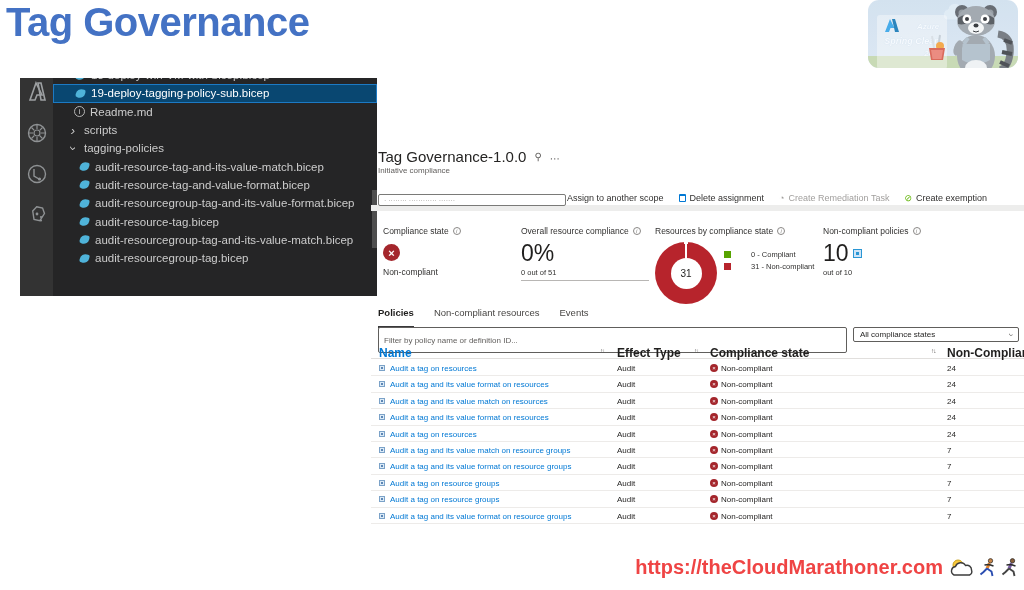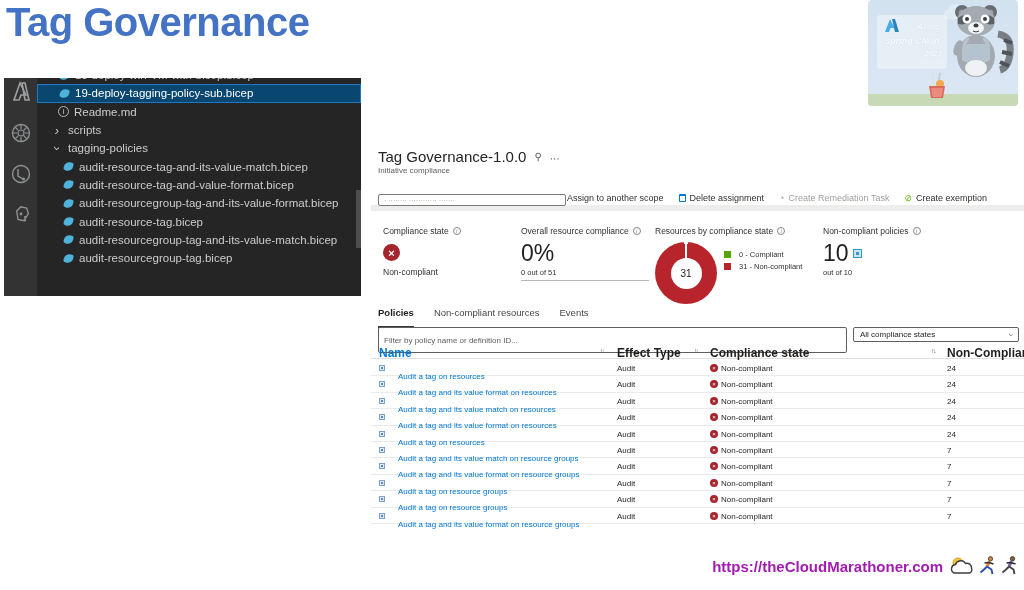--- a/index.html
+++ b/index.html
@@ -3,35 +3,35 @@
 <meta charset="utf-8">
 <style>
   * { margin:0; padding:0; box-sizing:border-box; }
   html,body { width:1024px; height:590px; }
   body { font-family:"Liberation Sans", sans-serif; background:#ffffff; position:relative; overflow:hidden; }
 
   
   .slide-title { position:absolute; left:6px; top:0px; font-size:40px; font-weight:bold; color:#4472c4; letter-spacing:-0.5px; }
 
   
-  .badge { position:absolute; left:868px; top:0; width:150px; height:106px; background:linear-gradient(#cfdfee,#d8e6f3); border-radius:4px; overflow:hidden; opacity:.9;font-style:italic; }
+  .badge { position:absolute; left:868px; top:0; width:150px; height:68px; background:linear-gradient(#cfdfee,#d8e6f3); border-radius:11px; overflow:hidden; opacity:.9;font-style:italic; }
   .badge .ground { position:absolute; bottom:0; left:0; right:0; height:12px; background:#c3d6ad; }
   .badge .panel { position:absolute; left:9px; top:15px; width:70px; height:54px; background:rgba(255,255,255,.40); border-radius:3px; padding:3px 5px; }
   .badge .prow { display:flex; align-items:center; gap:3px; }
   .badge .ptxt { color:#f6fafe; font-weight:bold; text-shadow:0 0 1px #bcd2e6; }
   .t-azure { font-size:8px; margin-left:14px; }
   .t-spring { font-size:9px; display:block; text-align:center; margin-top:2px; }
   .t-year { font-size:8px; display:block; text-align:right; margin-top:3px; }
   .badge svg { display:block; }
   .badge .raccoon { position:absolute; right:2px; top:4px; }
   .badge .bucket { position:absolute; left:56px; bottom:4px; }
   .badge .cloud1 { position:absolute; right:40px; top:2px; opacity:.7; }
 
   
-  .vscode { position:absolute; left:4px; top:78px; width:357px; height:218px; background:#252526; display:flex; overflow:hidden; }
+  .vscode { position:absolute; left:20px; top:78px; width:357px; height:218px; background:#252526; display:flex; overflow:hidden; }
   .activitybar { width:33px; background:#333333; flex:none; display:flex; flex-direction:column; align-items:center; padding-top:2px; gap:17px; }
   .abar-ic { width:24px; height:24px; display:flex; align-items:center; justify-content:center; }
   .filelist { flex:1; margin-top:-5px; overflow:hidden; position:relative; }
   .frow { height:18.3px; display:flex; align-items:center; padding-left:20px; gap:5px; color:#cccccc; font-size:11.5px; white-space:nowrap; border:1px solid transparent; }
   .frow.folder { padding-left:13px; }
   .frow.indent { padding-left:24px; }
   .frow.cut { margin-top:-7px; }
   .frow.selected { background:#094771; border:1px solid #1c7ac4; color:#ffffff; }
   .fic { width:12px; height:12px; flex:none; display:inline-flex; align-items:center; justify-content:center; position:relative; }
   .fic.ic-bicep::before { content:""; width:9px; height:9px; background:#4fb3d9; border-radius:65% 20% 60% 25%; transform:rotate(14deg); }
@@ -71,21 +71,21 @@
   .xcircle { margin-top:8px; width:17px; height:17px; border-radius:50%; background:#a4262c; color:#fff; display:flex; align-items:center; justify-content:center; font-size:11px; font-weight:bold; }
   .xcircle::before { content:"×"; }
   .m-state { margin-top:6px; font-size:8.5px; }
   .m-big { margin-top:4px; font-size:23px; font-weight:300; color:#201f1e; display:flex; align-items:center; gap:4px; }
   .m-detail { font-size:7.5px; color:#323130; margin-top:1px; }
   .m-bar { width:128px; height:1px; background:#b8b6b4; margin-top:3px; }
   .donut-wrap { display:flex; margin-top:6px; gap:7px; }
   .donut { width:62px; height:62px; border-radius:50%; background:conic-gradient(#ffffff 0deg 3deg, #b7242c 3deg 357deg, #ffffff 357deg 360deg); display:flex; align-items:center; justify-content:center; }
   .donut-hole { width:31px; height:31px; border-radius:50%; background:#fff; display:flex; align-items:center; justify-content:center; font-size:10px; color:#201f1e; }
   .legend { margin-top:6px; }
-  .lg { display:flex; align-items:center; gap:8px; font-size:7.5px; height:12px; white-space:nowrap; }
+  .lg { display:flex; align-items:center; gap:20px; font-size:7.5px; height:12px; white-space:nowrap; }
   .sw { width:7px; height:7px; flex:none; display:inline-block; }
   .mini-ic { width:9px; height:9px; background:#cfe4f7; border:1px solid #2a96d4; display:inline-block; position:relative; }
   .mini-ic::before { content:""; position:absolute; left:2px; top:2px; right:2px; bottom:2px; background:#2a96d4; }
 
   
   .tabs { position:absolute; left:7px; top:161px; display:flex; gap:20px; font-size:9.5px; color:#484644; }
   .tab { padding-bottom:8px; cursor:pointer; }
   .tab.active { font-weight:bold; color:#201f1e; border-bottom:2px solid #38383a; }
 
   
@@ -102,30 +102,30 @@
   .h-effect { left:246px; }
   .h-state { left:339px; }
   .h-count { left:576px; white-space:nowrap; }
   .sort { position:absolute; top:1px; font-size:6.5px; color:#605e5c; font-weight:normal; letter-spacing:-1px; }
   .sort::before { content:"↑↓"; }
   .s1 { left:229px; } .s2 { left:323px; } .s3 { left:560px; }
   .tbody { position:absolute; left:0; top:214px; width:653px; }
   .trow { position:relative; height:16.4px; border-bottom:1px solid #edebe9; }
   .pic { position:absolute; left:8px; top:5px; width:6px; height:6px; border:1px solid #7ba2c8; background:#dcebf7; }
   .pic::before { content:""; position:absolute; left:1px; top:1px; width:2px; height:2px; background:#5c86b5; }
-  .tname { position:absolute; left:27px; top:4px; font-size:8px; color:#0078d4; text-decoration:none; white-space:nowrap; cursor:pointer;margin-top:8px; }
+  .tname { position:absolute; left:19px; top:4px; font-size:8px; color:#0078d4; text-decoration:none; white-space:nowrap; cursor:pointer; }
   .teffect { position:absolute; left:246px; top:4px; font-size:8px; color:#201f1e; }
   .sic { position:absolute; left:339px; top:4px; width:8px; height:8px; border-radius:50%; background:#a4262c; color:#fff; font-size:6px; font-style:normal; display:flex; align-items:center; justify-content:center; }
   .sic::before { content:"×"; }
   .tstate { position:absolute; left:350px; top:4px; font-size:8px; color:#201f1e; }
   .tcount { position:absolute; left:576px; top:4px; font-size:8px; color:#201f1e; }
 
   
   .footer { position:absolute; right:6px; top:556px; display:flex; align-items:center; gap:5px; }
-  .footer-url { font-size:15px; font-weight:bold; color:#a21caf; }
+  .footer-url { font-size:20px; font-weight:bold; color:#ef4444; }
   .footer svg { display:block; }
 </style>
 </head>
 <body>
 
 <div class="slide-title">Tag Governance</div>
 
 <div class="badge">
   <svg class="cloud1" width="40" height="22" viewBox="0 0 40 22">
     <path d="M8 18 a6 6 0 0 1 2-11 a7 7 0 0 1 13-2 a6 6 0 0 1 9 5 a5 5 0 0 1-1 8 z" fill="#e3eef8" stroke="#cfe0ef"></path>

